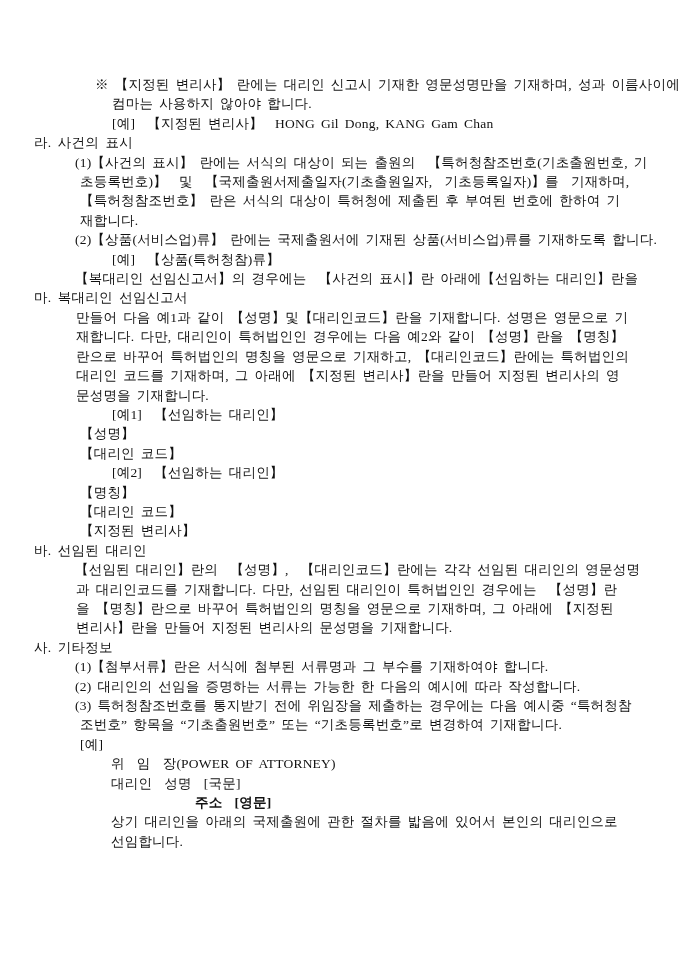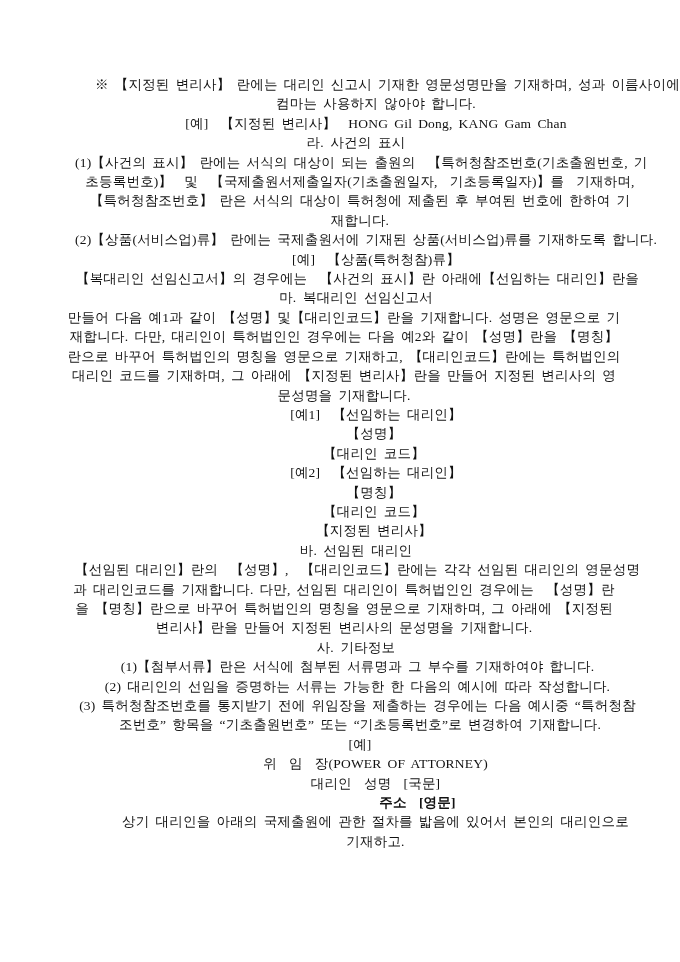--- a/index.html
+++ b/index.html
@@ -4,45 +4,44 @@
 <style>
   html, body { margin: 0; padding: 0; background: #e8e8e8; }
   .page {
     position: relative;
     width: 680px;
     height: 962px;
     margin: 0 auto;
     background: #ffffff;
     overflow: hidden;
     font-family: "Liberation Serif", "DejaVu Serif", serif;
-    text-align: center;
   }
   .content {
     position: absolute;
     top: 75px;
     left: 0;
     right: 40px;
   }
   .ln {
     white-space: pre;
     font-size: 13.5px;
     line-height: 19.4px;
     color: #111111;
     letter-spacing: 0.2px;
     word-spacing: 2.5px;
   }
   .heading { word-spacing: 3px; }
   
-  .i58  { padding-left: 72px; }
+  .i58  { padding-left: 34px; }
   .i75  { padding-left: 75px; }
-  .i88  { padding-left: 48px; }
+  .i88  { padding-left: 76px; }
   .i95  { padding-left: 95px; }
   .i98  { padding-left: 80px; }
   .i112 { padding-left: 112px; }
-  .i140 { padding-left: 108px; }
+  .i140 { padding-left: 80px; }
   .i145 { padding-left: 111px; }
   .i195 { padding-left: 195px; font-weight: bold; }
 </style>
 </head>
 <body>
 
 <div class="page">
   <div class="content">
     <div class="ln i95">※ 【지정된 변리사】 란에는 대리인 신고시 기재한 영문성명만을 기재하며, 성과 이름사이에</div>
     <div class="ln i112">컴마는 사용하지 않아야 합니다.</div>
@@ -76,15 +75,15 @@
     <div class="ln i58 heading">사. 기타정보</div>
     <div class="ln i75">(1)【첨부서류】란은 서식에 첨부된 서류명과 그 부수를 기재하여야 합니다.</div>
     <div class="ln i75">(2) 대리인의 선임을 증명하는 서류는 가능한 한 다음의 예시에 따라 작성합니다.</div>
     <div class="ln i75">(3) 특허청참조번호를 통지받기 전에 위임장을 제출하는 경우에는 다음 예시중 “특허청참</div>
     <div class="ln i98">조번호” 항목을 “기초출원번호” 또는 “기초등록번호”로 변경하여 기재합니다.</div>
     <div class="ln i98">[예]</div>
     <div class="ln i145">위  임  장(POWER OF ATTORNEY)</div>
     <div class="ln i145">대리인  성명  [국문]</div>
     <div class="ln i195">주소  [영문]</div>
     <div class="ln i145">상기 대리인을 아래의 국제출원에 관한 절차를 밟음에 있어서 본인의 대리인으로</div>
-    <div class="ln i145">기재하고.</div>
+    <div class="ln i145">선임합니다.</div>
   </div>
 </div>
 
 </body></html>

